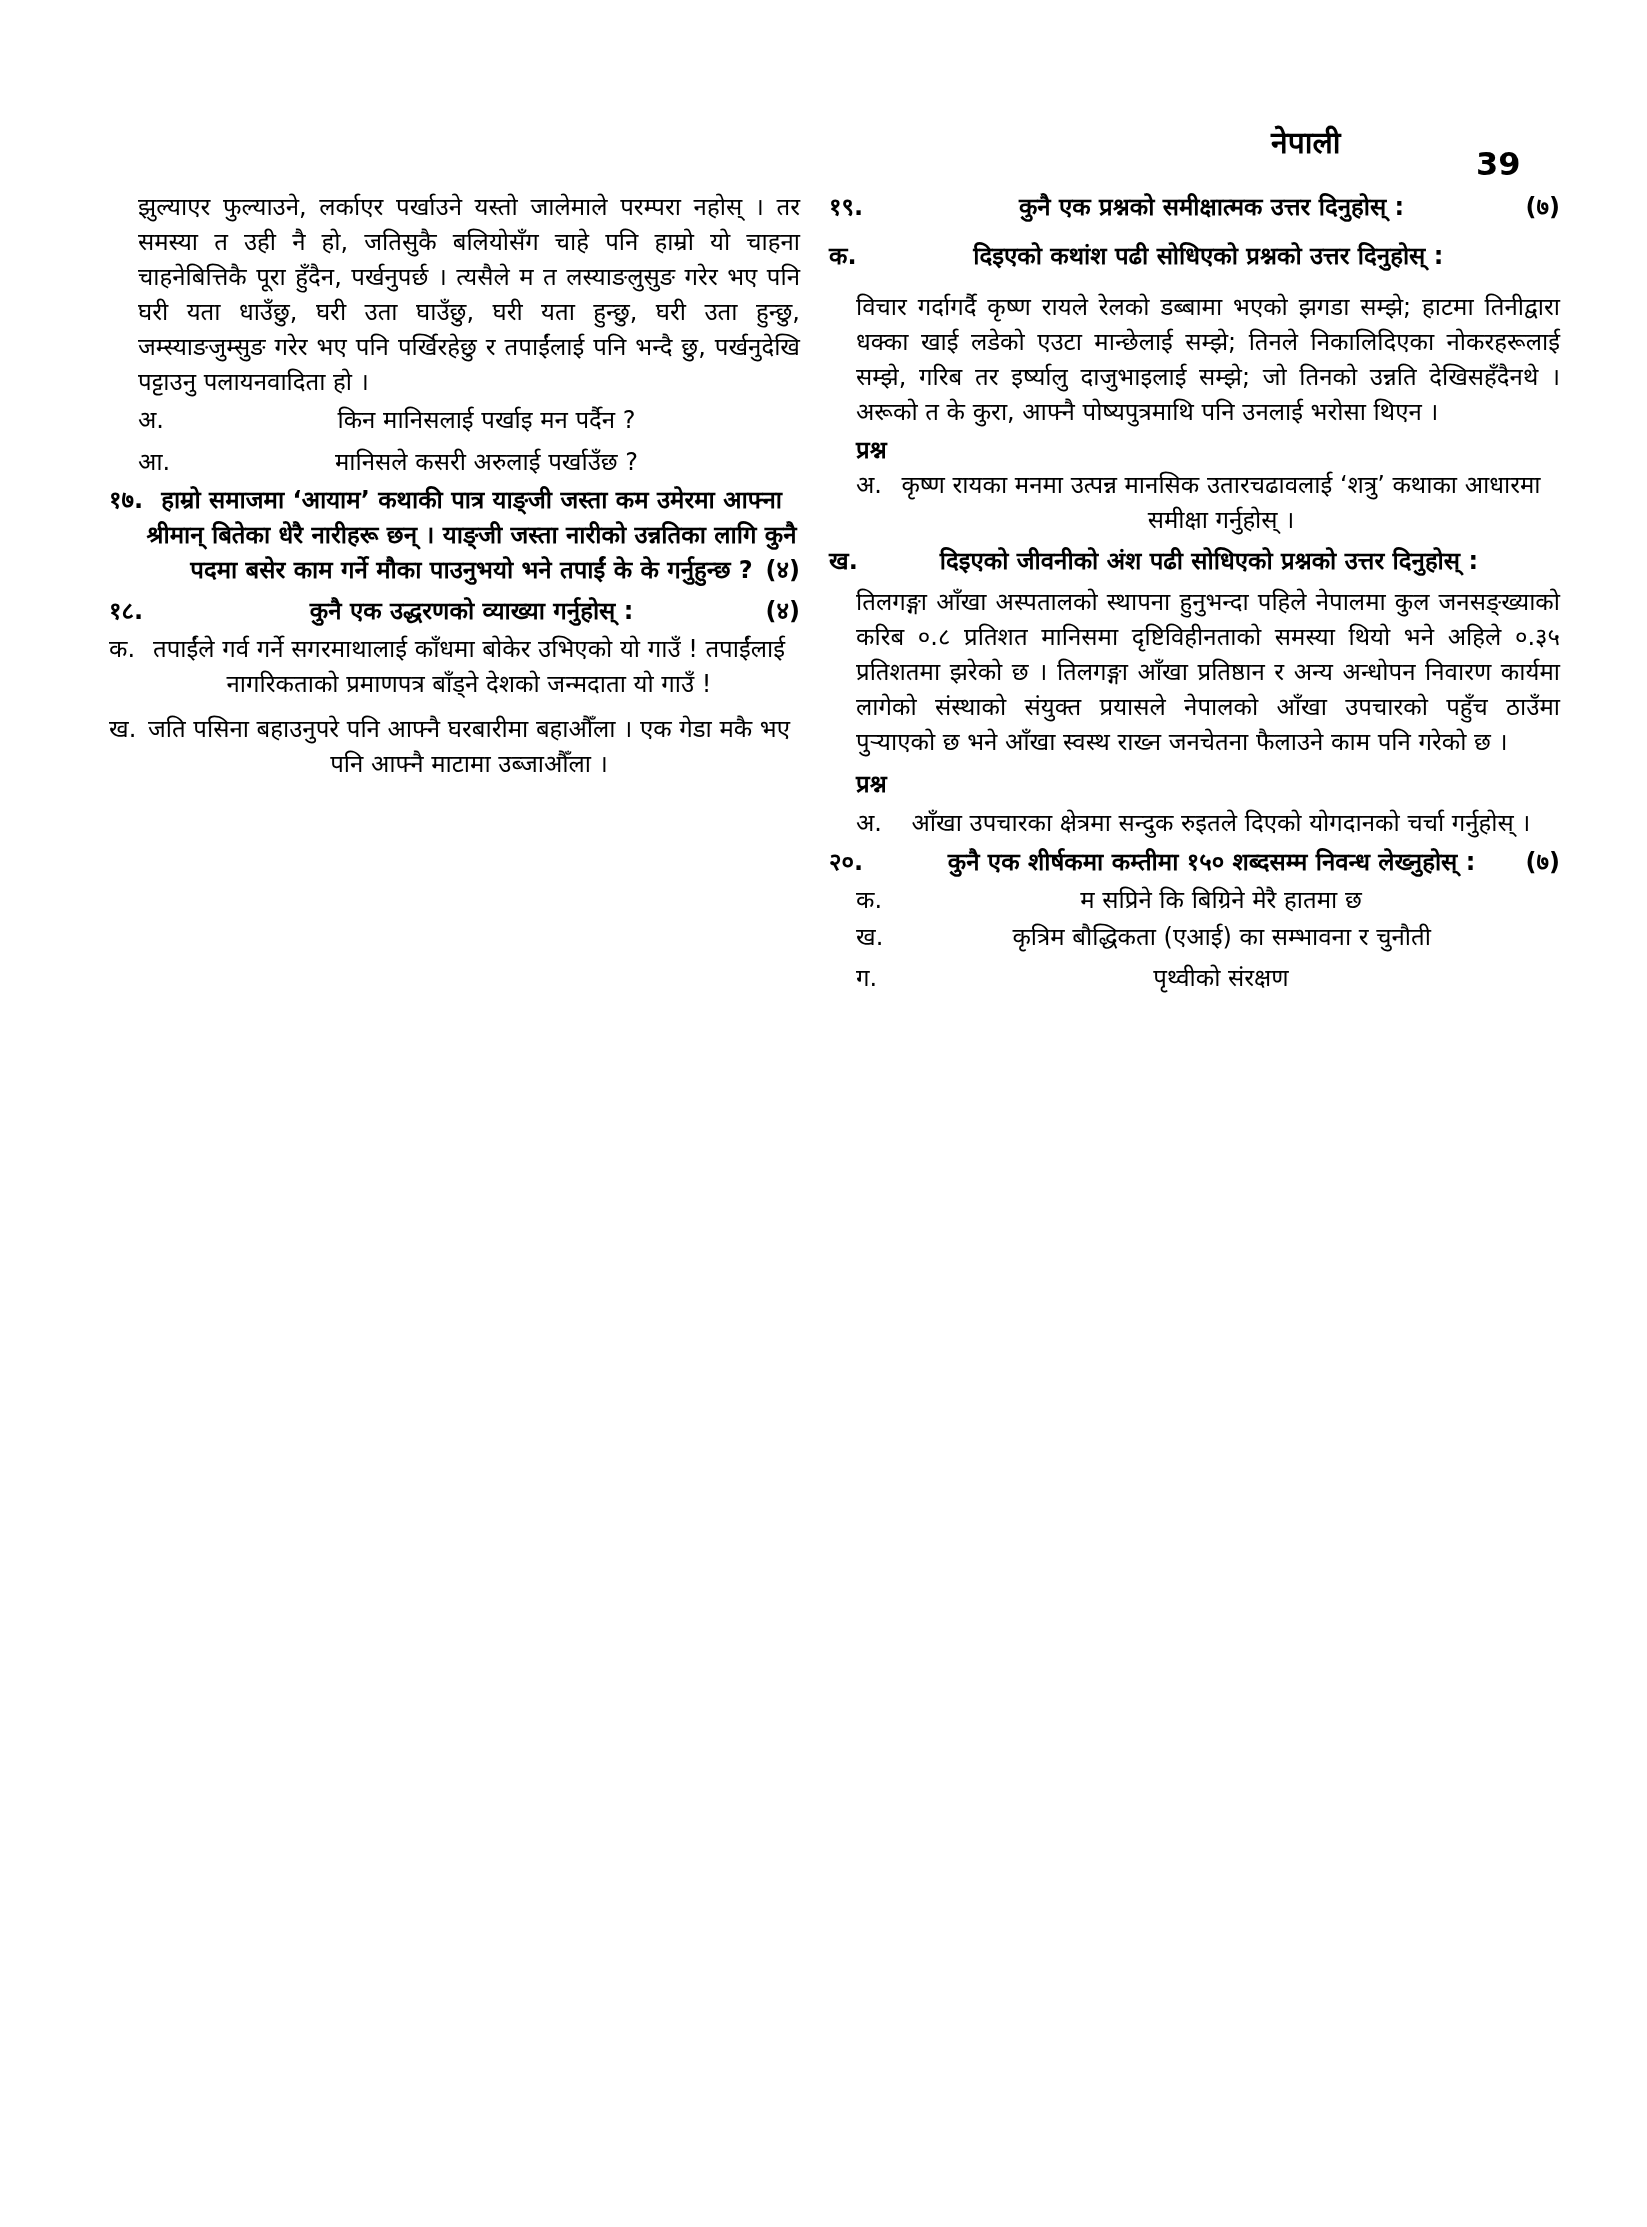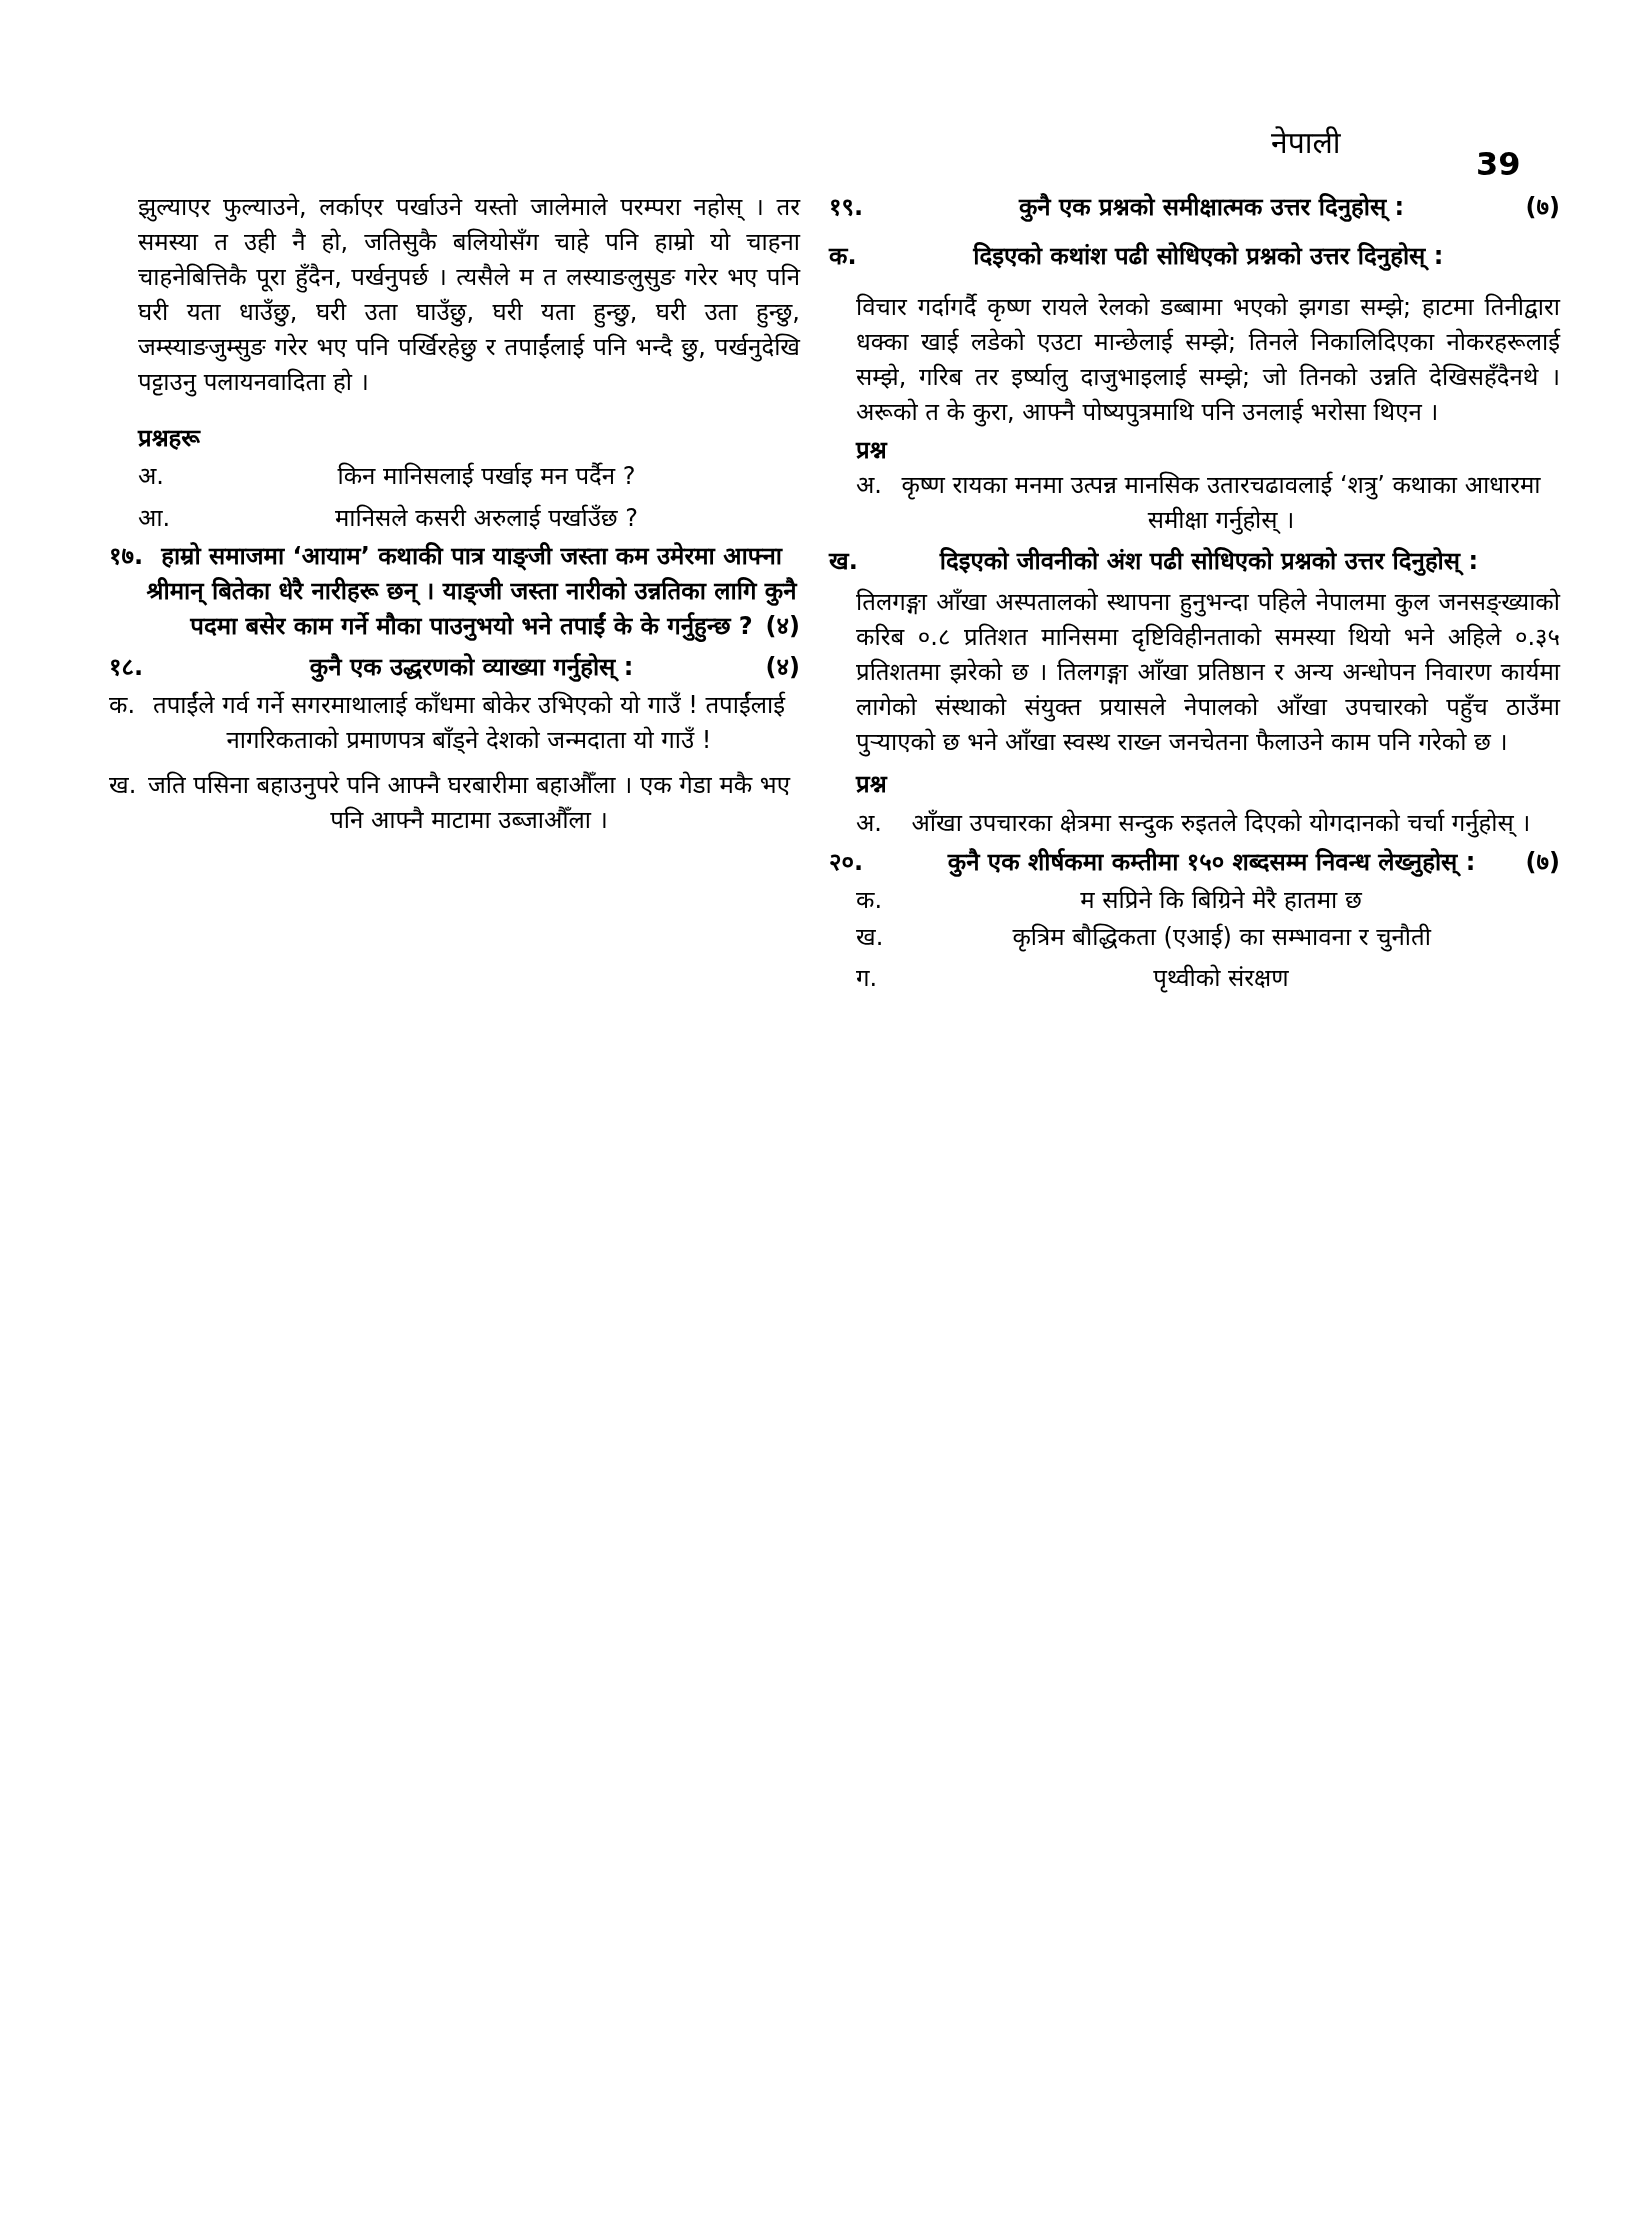--- a/index.html
+++ b/index.html
@@ -13,21 +13,21 @@
     font-size: 24px;
     line-height: 35px;
     overflow: hidden;
   }
   .bold { font-weight: bold; }
   .just { text-align: justify; }
 
   
   .hdr-subject {
     position: absolute; left: 1271px; top: 123px;
-    font-weight: normal; font-size: 30px; line-height: 39px;
+    font-weight: bold; font-size: 30px; line-height: 39px;
   }
   .hdr-pagenum {
     position: absolute; left: 1476px; top: 119px;
     font-weight: bold; font-size: 32px; line-height: 42px; margin-top: 24px;
   }
 
   
   .col { position: absolute; top: 190px; }
   .col-left  { left: 109px;  width: 691px; }
   .col-right { left: 829px; width: 731px; }
@@ -69,21 +69,20 @@
 
 <div class="page">
 
   <div class="hdr-subject">नेपाली</div>
   <div class="hdr-pagenum">39</div>
 
   <div class="col col-left">
 
     <p class="para">झुल्याएर फुल्याउने, लर्काएर पर्खाउने यस्तो जालेमाले परम्परा नहोस् । तर समस्या त उही नै हो, जतिसुकै बलियोसँग चाहे पनि हाम्रो यो चाहना चाहनेबित्तिकै पूरा हुँदैन, पर्खनुपर्छ । त्यसैले म त लस्याङलुसुङ गरेर भए पनि घरी यता धाउँछु, घरी उता घाउँछु, घरी यता हुन्छु, घरी उता हुन्छु, जम्स्याङजुम्सुङ गरेर भए पनि पर्खिरहेछु र तपाईंलाई पनि भन्दै छु, पर्खनुदेखि पट्टाउनु पलायनवादिता हो ।</p>
 
-    <div class="heading-l">प्रश्नहरू</div>
 
     <div class="row sub-l mt4">
       <span class="lblL">अ.</span>
       <span class="txt">किन मानिसलाई पर्खाइ मन पर्दैन ?</span>
     </div>
     <div class="row sub-l mt9">
       <span class="lblL">आ.</span>
       <span class="txt">मानिसले कसरी अरुलाई पर्खाउँछ ?</span>
     </div>
 

